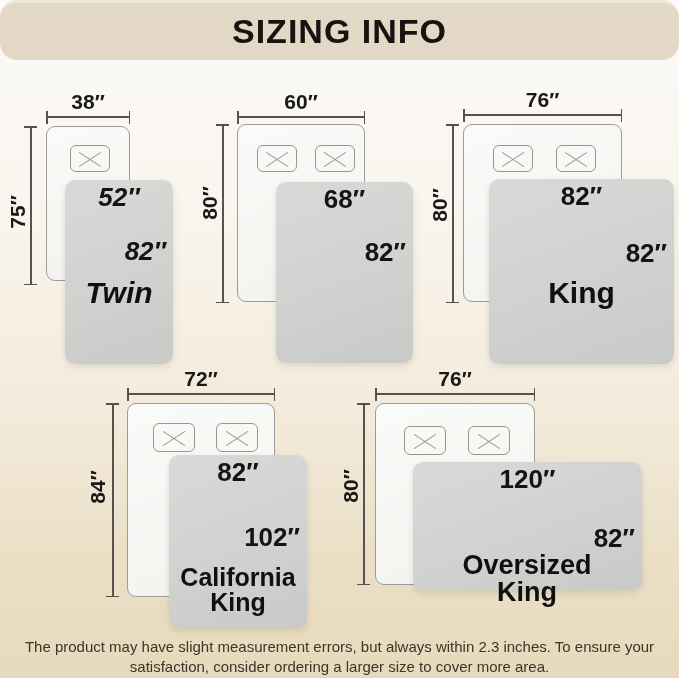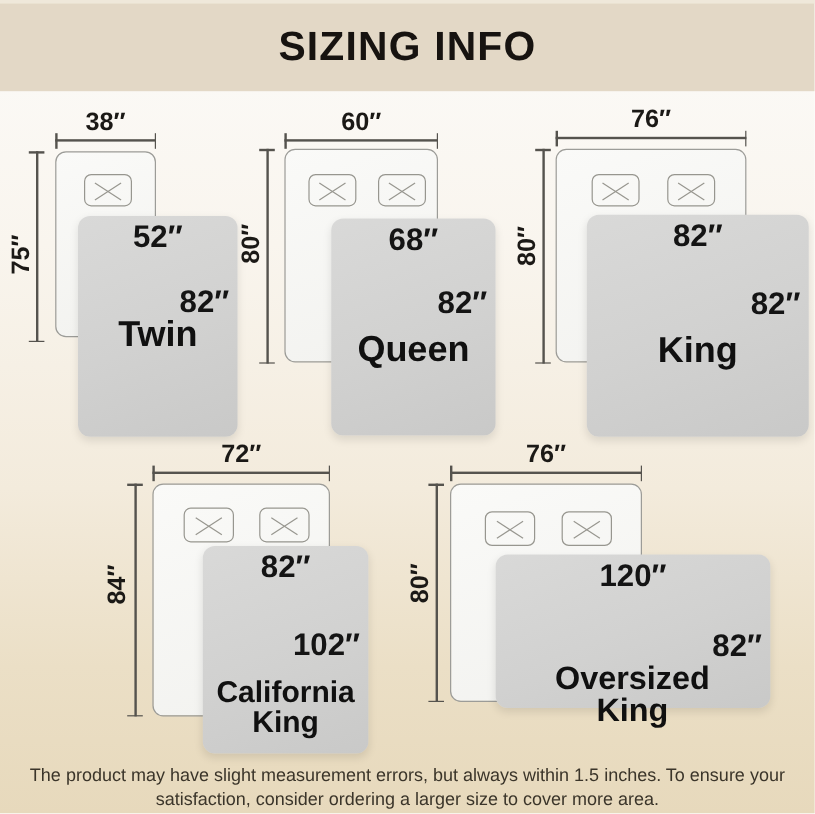--- a/index.html
+++ b/index.html
@@ -3,23 +3,23 @@
 <meta charset="utf-8">
 <style>
   html,body{margin:0;padding:0;background:#ffffff;}
   #stage{
     position:relative;width:679px;height:678px;overflow:hidden;
     font-family:"Liberation Sans", sans-serif;
     background:linear-gradient(180deg,#fcfbf9 0%,#f9f5ee 30%,#f3ebdc 60%,#ebdfc6 82%,#e7d9bc 100%);
   }
   
   .header{
-    position:absolute;left:0;top:0;width:679px;height:76px;
+    position:absolute;left:0;top:0;width:679px;height:60px;
     background:#e3d8c6;border-top:3px solid #efe8da;box-sizing:border-box;
-    display:flex;align-items:center;justify-content:center;
+    display:flex;align-items:center;justify-content:center;border-radius:17px;
   }
   .header-title{
     font-size:34px;font-weight:800;letter-spacing:1px;color:#171310;
   }
   
   .dim-h-line{position:absolute;height:1.5px;background:#55534e;}
   .dim-h-line::before,.dim-h-line::after{
     content:"";position:absolute;width:1.5px;height:13px;top:-5.5px;background:#55534e;}
   .dim-h-line::before{left:0;}
   .dim-h-line::after{right:0;}
@@ -68,40 +68,39 @@
   </div>
 
   <div>
     <div class="dim-h-label" style="left:46px;top:90px;width:84px;">38″</div>
     <div class="dim-h-line" style="left:46px;top:116px;width:84px;"></div>
     <div class="dim-v-line" style="left:30px;top:126px;height:159px;"></div>
     <div class="dim-v-label" style="left:0px;top:201px;">75″</div>
     <div class="bed" style="left:46px;top:126px;width:84px;height:155px;">
       <div class="pillow" style="left:23px;top:18px;width:38px;height:25px;"></div>
     </div>
-    <div class="blanket" style="left:65px;top:180px;width:133px;height:184px;">
+    <div class="blanket" style="left:65px;top:180px;width:108px;height:184px;font-style:italic;">
       <div class="bl-w">52″</div>
       <div class="bl-h" style="top:56px;">82″</div>
-      <div class="bl-name" style="left:0;right:0;top:84px;font-size:30px;">Twin</div>
+      <div class="bl-name" style="left:0;right:0;top:98px;font-size:30px;">Twin</div>
     </div>
   </div>
 
   <div>
     <div class="dim-h-label" style="left:237px;top:90px;width:128px;">60″</div>
     <div class="dim-h-line" style="left:237px;top:116px;width:128px;"></div>
     <div class="dim-v-line" style="left:222px;top:124px;height:179px;"></div>
     <div class="dim-v-label" style="left:192px;top:192px;">80″</div>
     <div class="bed" style="left:237px;top:124px;width:128px;height:178px;">
       <div class="pillow" style="left:19px;top:20px;width:38px;height:25px;"></div>
       <div class="pillow" style="left:77px;top:20px;width:38px;height:25px;"></div>
     </div>
     <div class="blanket" style="left:276px;top:182px;width:137px;height:181px;">
       <div class="bl-w">68″</div>
       <div class="bl-h" style="top:55px;">82″</div>
-      <div class="bl-name" style="left:0;right:0;top:95px;font-size:30px;">Queen</div>
     </div>
   </div>
 
   <div>
     <div class="dim-h-label" style="left:463px;top:88px;width:159px;">76″</div>
     <div class="dim-h-line" style="left:463px;top:114px;width:159px;"></div>
     <div class="dim-v-line" style="left:452px;top:124px;height:179px;"></div>
     <div class="dim-v-label" style="left:422px;top:194px;">80″</div>
     <div class="bed" style="left:463px;top:124px;width:159px;height:178px;">
       <div class="pillow" style="left:29px;top:20px;width:38px;height:25px;"></div>
@@ -140,17 +139,17 @@
       <div class="pillow" style="left:92px;top:22px;width:40px;height:27px;"></div>
     </div>
     <div class="blanket" style="left:413px;top:462px;width:229px;height:128px;">
       <div class="bl-w">120″</div>
       <div class="bl-h" style="top:61px;">82″</div>
       <div class="bl-name" style="left:34px;width:160px;top:90px;font-size:27px;">Oversized King</div>
     </div>
   </div>
 
   <div class="footer">
-    <div>The product may have slight measurement errors, but always within 1.5 inches. To ensure your</div>
+    <div>The product may have slight measurement errors, but always within 2.3 inches. To ensure your</div>
     <div>satisfaction, consider ordering a larger size to cover more area.</div>
   </div>
 
 </div>
 
 </body></html>

